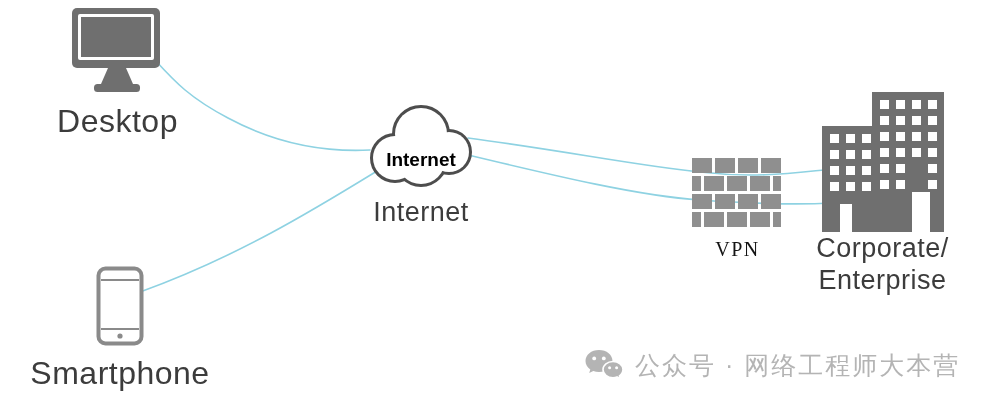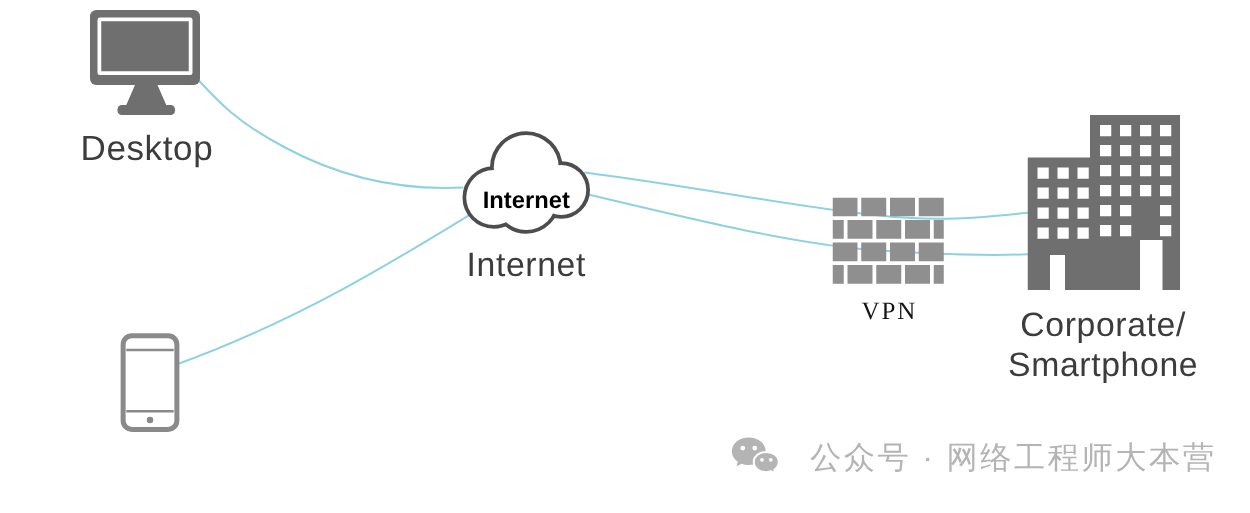--- a/index.html
+++ b/index.html
@@ -8,40 +8,40 @@
     width:1000px;height:410px;
     background:#fff;
     overflow:hidden;
     font-family:"Liberation Sans", sans-serif;
   }
   #connection-layer{position:absolute;left:0;top:0;width:1000px;height:410px;}
   .node{position:absolute;text-align:center;}
   .node .icon-wrap{display:block;margin:0 auto;}
   .node-label{
     color:var(--label_color);
-    font-size:28px;
+    font-size:32px;
     letter-spacing:0.5px;
     line-height:1.2;
     margin-top:8px;
   }
   .node-label.two-line span{display:block;}
   #cloud-node .node-label{font-size:27px;margin-top:6px;}
-  #corporate-node .node-label{font-size:27px;margin-top:12px;}
+  #corporate-node .node-label{font-size:27px;margin-top:0;}
   #gateway-node .node-label{
     font-family:"Liberation Serif", serif;
     font-size:20px;
     color:var(--gateway_label_color);
     letter-spacing:1.5px;
     line-height:1.35;
     margin-top:6px;
   }
   #watermark{
     position:absolute;
     left:584px;top:348px;
-    display:flex;align-items:center;gap:24px;
+    display:flex;align-items:center;gap:11px;
     color:var(--watermark_color);
   }
   #watermark .wm-text{
     font-size:25px;
     letter-spacing:2px;
     white-space:nowrap;
   }
 </style>
 </head>
 <body>
@@ -68,20 +68,21 @@
     <div class="node-label">Desktop</div>
   </div>
 
   <div class="node" id="smartphone-node" style="left:30px;top:266px;width:180px;">
     <svg class="icon-wrap" width="48" height="80" viewBox="0 0 48 80" xmlns="http://www.w3.org/2000/svg">
       <rect x="2.5" y="2.5" width="43" height="75" rx="7" fill="#ffffff" style="stroke:var(--phone_gray)" stroke-width="4"></rect>
       <line x1="5" y1="14" x2="43" y2="14" style="stroke:var(--phone_gray)" stroke-width="2"></line>
       <line x1="5" y1="63" x2="43" y2="63" style="stroke:var(--phone_gray)" stroke-width="2"></line>
       <circle cx="24" cy="70" r="2.6" style="fill:var(--phone_gray)"></circle>
     </svg>
+    <div class="node-label">Smartphone</div>
   </div>
 
   <div class="node" id="cloud-node" style="left:346px;top:96px;width:150px;">
     <svg class="icon-wrap" width="124" height="94" viewBox="0 0 124 94" xmlns="http://www.w3.org/2000/svg">
 
       <g style="stroke:var(--stroke_dark)" stroke-width="6" fill="#ffffff">
         <circle cx="36" cy="62" r="22"></circle>
         <circle cx="62" cy="38" r="26"></circle>
         <circle cx="90" cy="56" r="20"></circle>
         <circle cx="62" cy="64" r="24"></circle>
@@ -93,21 +94,21 @@
         <circle cx="90" cy="56" r="20"></circle>
         <circle cx="62" cy="64" r="24"></circle>
       </g>
       <text x="62" y="70" text-anchor="middle" font-size="19" font-weight="bold" style="fill:var(--cloud_text_color);font-family:'Liberation Sans',sans-serif">Internet</text>
     </svg>
     <div class="node-label two-line">
       <span>Internet</span>
     </div>
   </div>
 
-  <div class="node" id="gateway-node" style="left:634px;top:158px;width:155px;">
+  <div class="node" id="gateway-node" style="left:660px;top:158px;width:155px;">
     <svg class="icon-wrap" width="92" height="72" viewBox="0 0 92 72" xmlns="http://www.w3.org/2000/svg">
       <g style="fill:var(--brick_gray)">
 
         <rect x="0" y="0" width="20" height="15"></rect>
           <rect x="23" y="0" width="20" height="15"></rect>
         <rect x="46" y="0" width="20" height="15"></rect>
           <rect x="69" y="0" width="20" height="15"></rect>
 
         <rect x="0" y="18" width="9" height="15"></rect>
           <rect x="12" y="18" width="20" height="15"></rect>
@@ -174,21 +175,21 @@
           <rect x="40" y="74" width="9" height="9"></rect>
         <rect x="8" y="90" width="9" height="9"></rect>
           <rect x="24" y="90" width="9" height="9"></rect>
           <rect x="40" y="90" width="9" height="9"></rect>
 
         <rect x="18" y="112" width="12" height="28"></rect>
       </g>
     </svg>
     <div class="node-label two-line">
       <span>Corporate/</span>
-      <span>Smartphone</span>
+      <span>Enterprise</span>
     </div>
   </div>
 
   <div id="watermark">
     <svg width="40" height="34" viewBox="0 0 40 34" xmlns="http://www.w3.org/2000/svg">
       <g style="fill:var(--watermark_color)">
         <path d="M15 2 C7.3 2 1.5 6.9 1.5 13 C1.5 16.4 3.4 19.4 6.3 21.4 L5.2 25 L9.3 22.9 C11 23.6 13 24 15 24 C22.7 24 28.5 19.1 28.5 13 C28.5 6.9 22.7 2 15 2 Z"></path>
         <path d="M29 13.5 C23.5 13.5 19 17.1 19 21.6 C19 26.1 23.5 29.7 29 29.7 C30.4 29.7 31.8 29.5 33 29 L36.4 30.8 L35.5 27.8 C37.7 26.3 39 24.1 39 21.6 C39 17.1 34.5 13.5 29 13.5 Z" stroke="#ffffff" stroke-width="1.6"></path>
       </g>
       <g fill="#ffffff">

